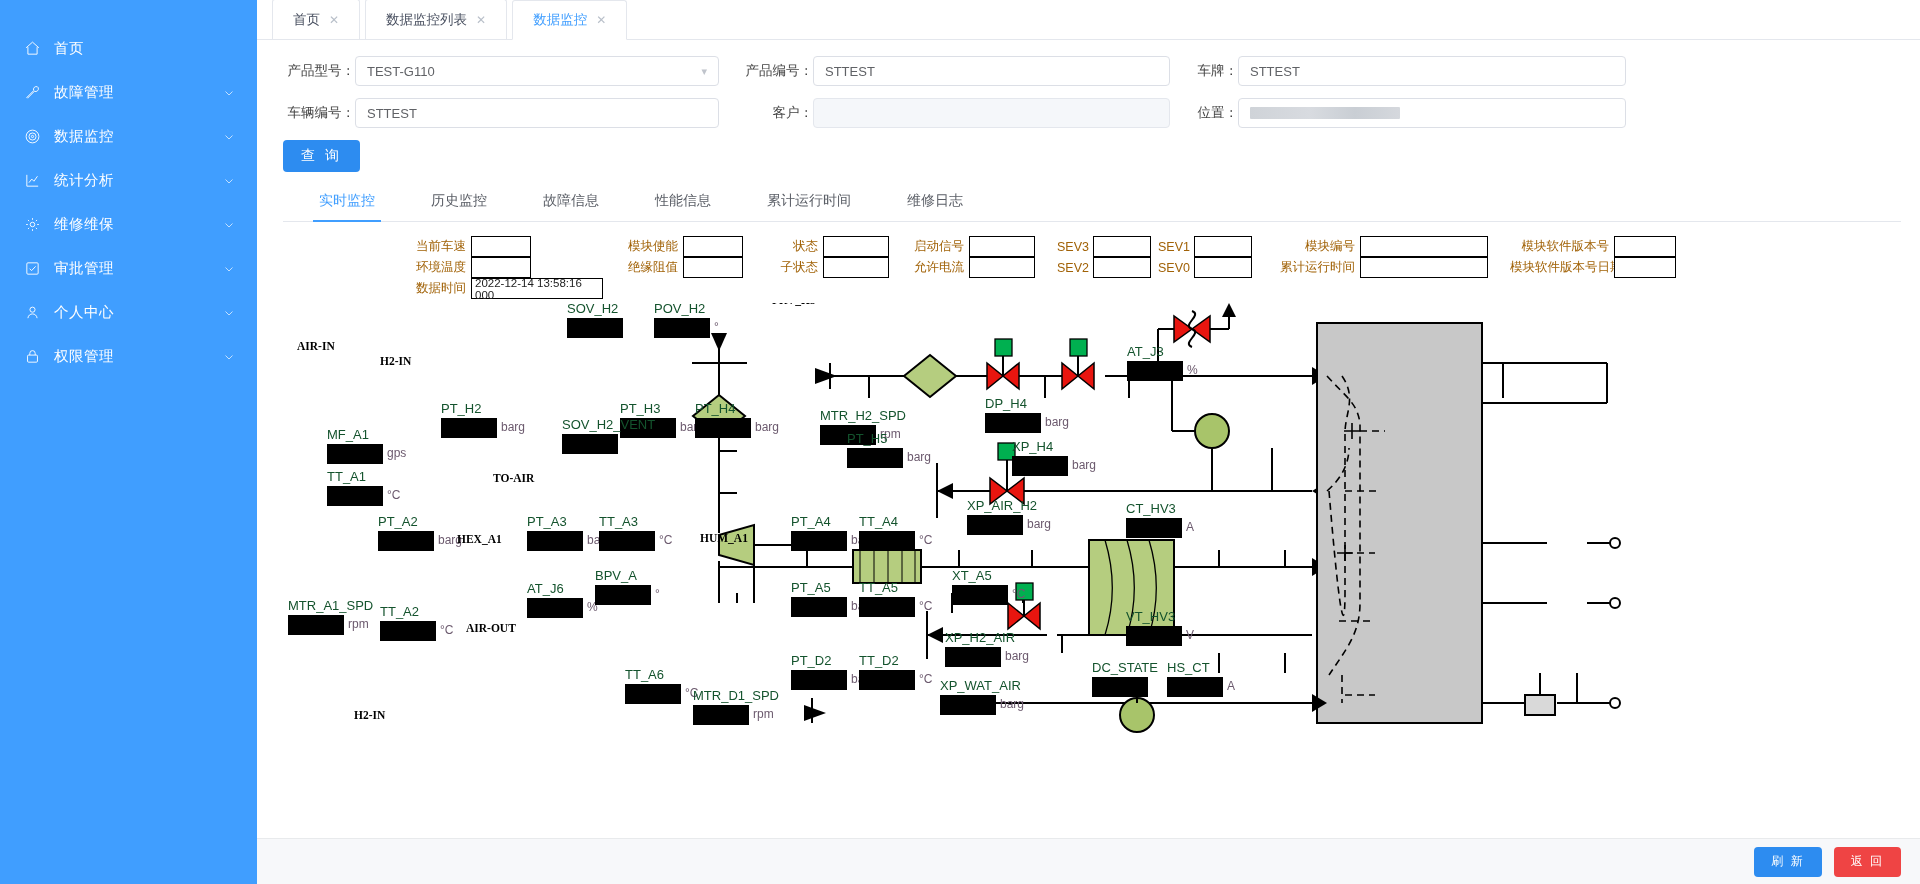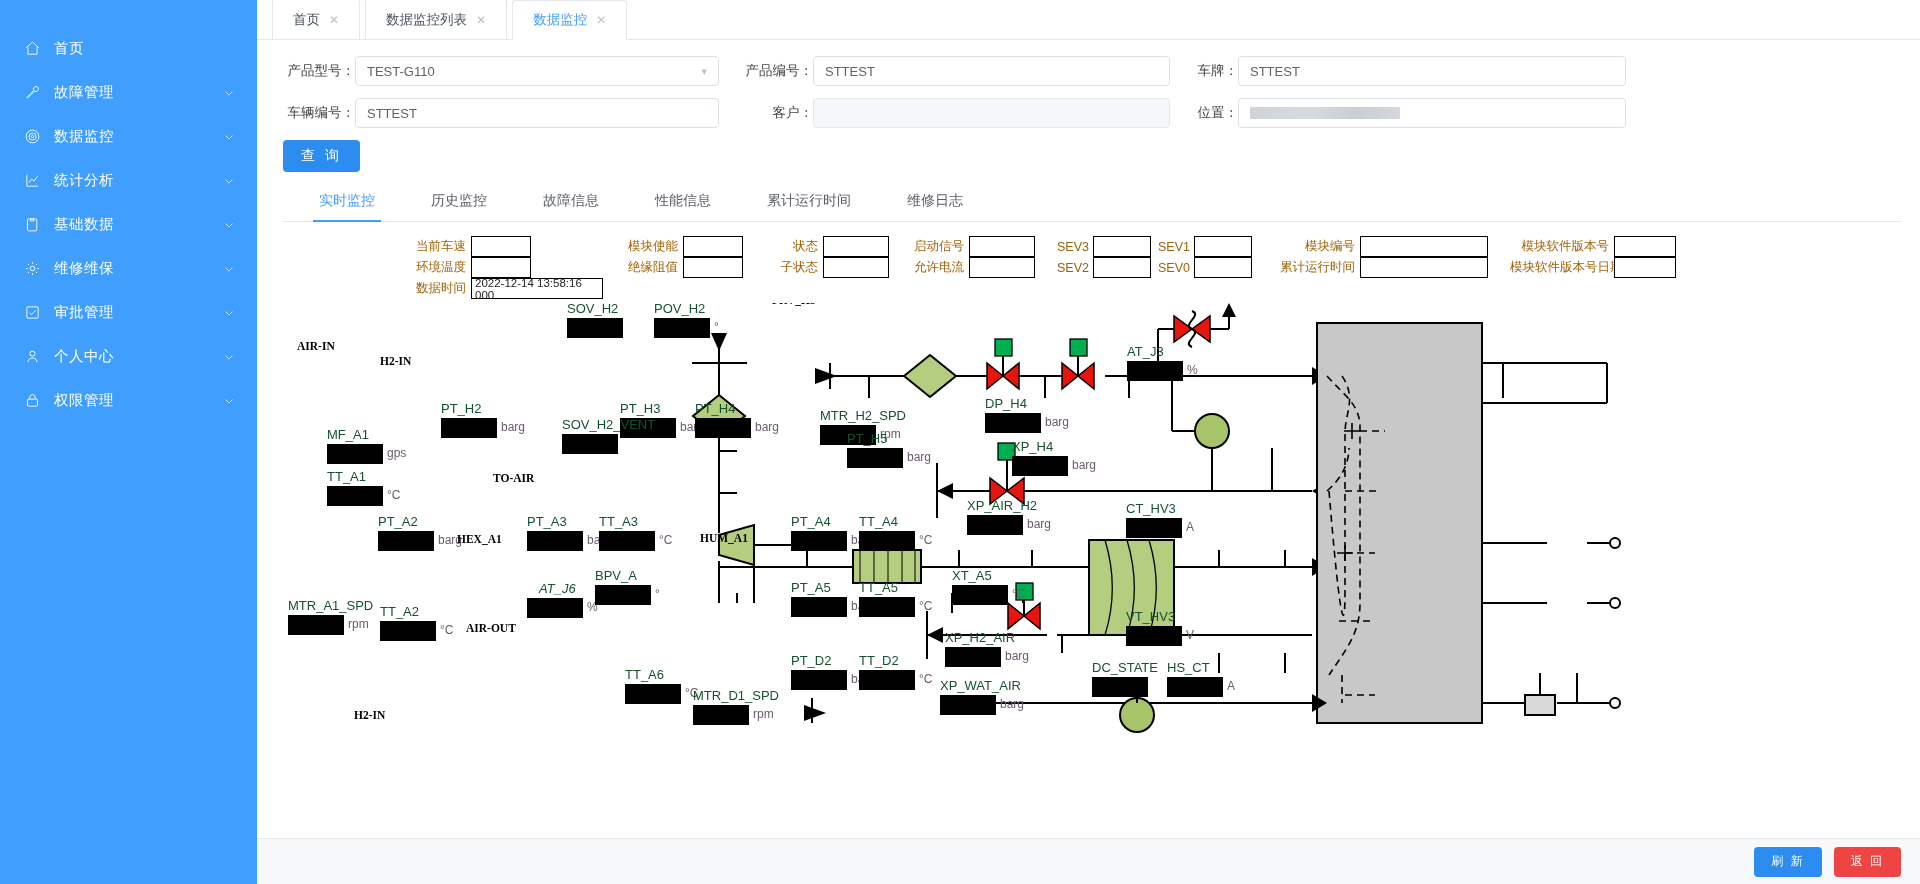--- a/index.html
+++ b/index.html
@@ -204,34 +204,20 @@
           </svg>
       </span>
       <span class="nav-label">统计分析</span>
       <span class="nav-arrow">
         <svg viewBox="0 0 24 24">
             <path d="M5 9l7 7 7-7"></path>
           </svg>
       </span>
     </div>
 
-    <div class="nav-item">
-      <span class="nav-ico">
-        <svg viewBox="0 0 24 24">
-            <rect x="5" y="4" width="13" height="17" rx="1.5"></rect>
-            <path d="M9 4h5v3H9z"></path>
-          </svg>
-      </span>
-      <span class="nav-label">基础数据</span>
-      <span class="nav-arrow">
-        <svg viewBox="0 0 24 24">
-            <path d="M5 9l7 7 7-7"></path>
-          </svg>
-      </span>
-    </div>
 
     <div class="nav-item">
       <span class="nav-ico">
         <svg viewBox="0 0 24 24">
             <circle cx="12" cy="12" r="3.2"></circle>
             <path d="M12 3v2.4M12 18.6V21M3 12h2.4M18.6 12H21M5.6 5.6l1.7 1.7M16.7 16.7l1.7 1.7M18.4 5.6l-1.7 1.7M7.3 16.7l-1.7 1.7"></path>
           </svg>
       </span>
       <span class="nav-label">维修维保</span>
       <span class="nav-arrow">
@@ -668,21 +654,21 @@
           <div class="unit" style="left: 584px; top: 230px;">barg</div>
           <div class="dlabel" style="left: 592px; top: 211px;">TT_A4</div>
           <div class="vbox" style="left: 592px; top: 228px; width: 56px; height: 20px; background: rgb(0, 0, 0);"></div>
           <div class="unit" style="left: 652px; top: 230px;">°C</div>
           <div class="dlabel" style="left: 21px; top: 295px;">MTR_A1_SPD</div>
           <div class="vbox" style="left: 21px; top: 312px; width: 56px; height: 20px; background: rgb(0, 0, 0);"></div>
           <div class="unit" style="left: 81px; top: 314px;">rpm</div>
           <div class="dlabel" style="left: 113px; top: 301px;">TT_A2</div>
           <div class="vbox" style="left: 113px; top: 318px; width: 56px; height: 20px; background: rgb(0, 0, 0);"></div>
           <div class="unit" style="left: 173px; top: 320px;">°C</div>
-          <div class="dlabel" style="left: 272px; top: 278px; font-style: italic;">AT_J6</div>
+          <div class="dlabel" style="left: 260px; top: 278px;">AT_J6</div>
           <div class="vbox" style="left: 260px; top: 295px; width: 56px; height: 20px; background: rgb(0, 0, 0);"></div>
           <div class="unit" style="left: 320px; top: 297px;">%</div>
           <div class="dlabel" style="left: 328px; top: 265px;">BPV_A</div>
           <div class="vbox" style="left: 328px; top: 282px; width: 56px; height: 20px; background: rgb(0, 0, 0);"></div>
           <div class="unit" style="left: 388px; top: 284px;">°</div>
           <div class="dlabel" style="left: 524px; top: 277px;">PT_A5</div>
           <div class="vbox" style="left: 524px; top: 294px; width: 56px; height: 20px; background: rgb(0, 0, 0);"></div>
           <div class="unit" style="left: 584px; top: 296px;">barg</div>
           <div class="dlabel" style="left: 592px; top: 277px;">TT_A5</div>
           <div class="vbox" style="left: 592px; top: 294px; width: 56px; height: 20px; background: rgb(0, 0, 0);"></div>

